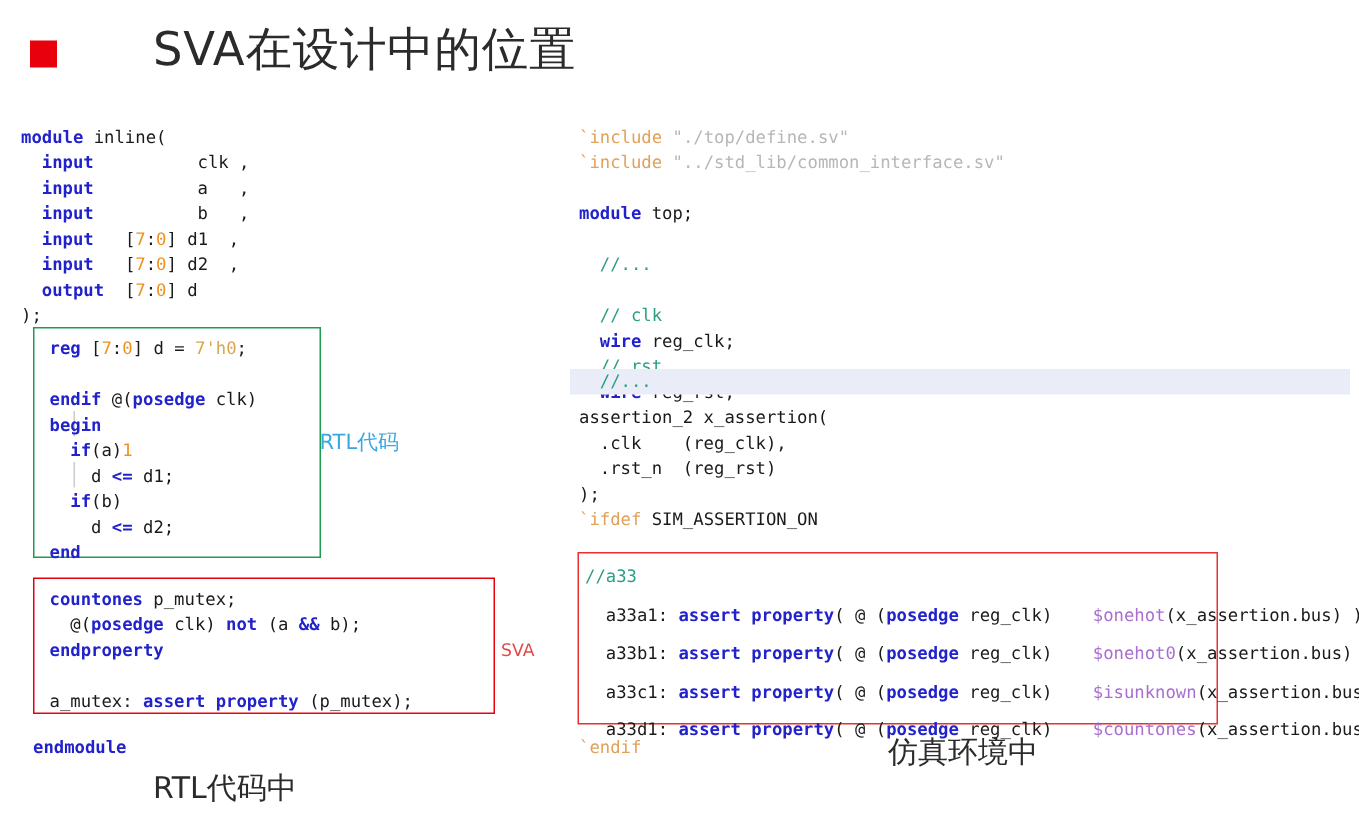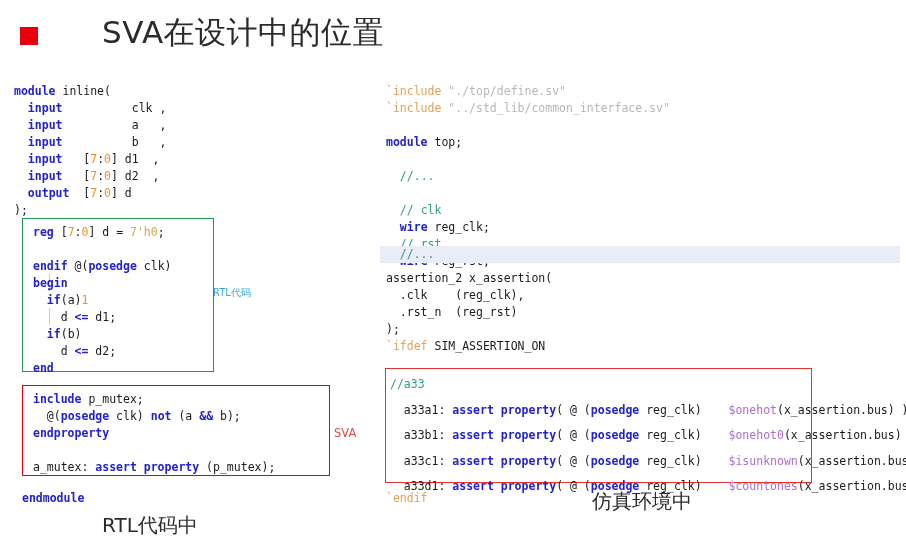--- a/index.html
+++ b/index.html
@@ -89,21 +89,21 @@
   }
   .indent-guide {
     position: absolute;
     width: 1px;
     background: #cccccc;
   }
   #rtl-label {
     position: absolute;
     left: 213px;
     top: 208px;
-    font-size: 10px;
+    font-size: 14px;
     color: #3ba7e0;
     font-family: "DejaVu Sans", sans-serif;
     white-space: nowrap;
   }
   #sva-box {
     position: absolute;
     left: 22px;
     top: 307px;
     width: 308px;
     height: 91px;
@@ -222,21 +222,21 @@
   <span class="kw">if</span>(a)<span class="num">1</span>
     d <span class="kw">&lt;=</span> d1;
   <span class="kw">if</span>(b)
     d <span class="kw">&lt;=</span> d2;
 <span class="kw">end</span></div>
   </div>
 
   <div id="rtl-label">RTL代码</div>
 
   <div id="sva-box">
-    <div id="sva-box-code" class="code"><span class="kw">include</span> p_mutex;
+    <div id="sva-box-code" class="code"><span class="kw">countones</span> p_mutex;
   @(<span class="kw">posedge</span> clk) <span class="kw">not</span> (a <span class="kw">&amp;&amp;</span> b);
 <span class="kw">endproperty</span>
 
 a_mutex: <span class="kw">assert property</span> (p_mutex);</div>
   </div>
 
   <div id="sva-label">SVA</div>
 
   <div id="left-endmodule" class="code"><span class="kw">endmodule</span></div>
 </div>

